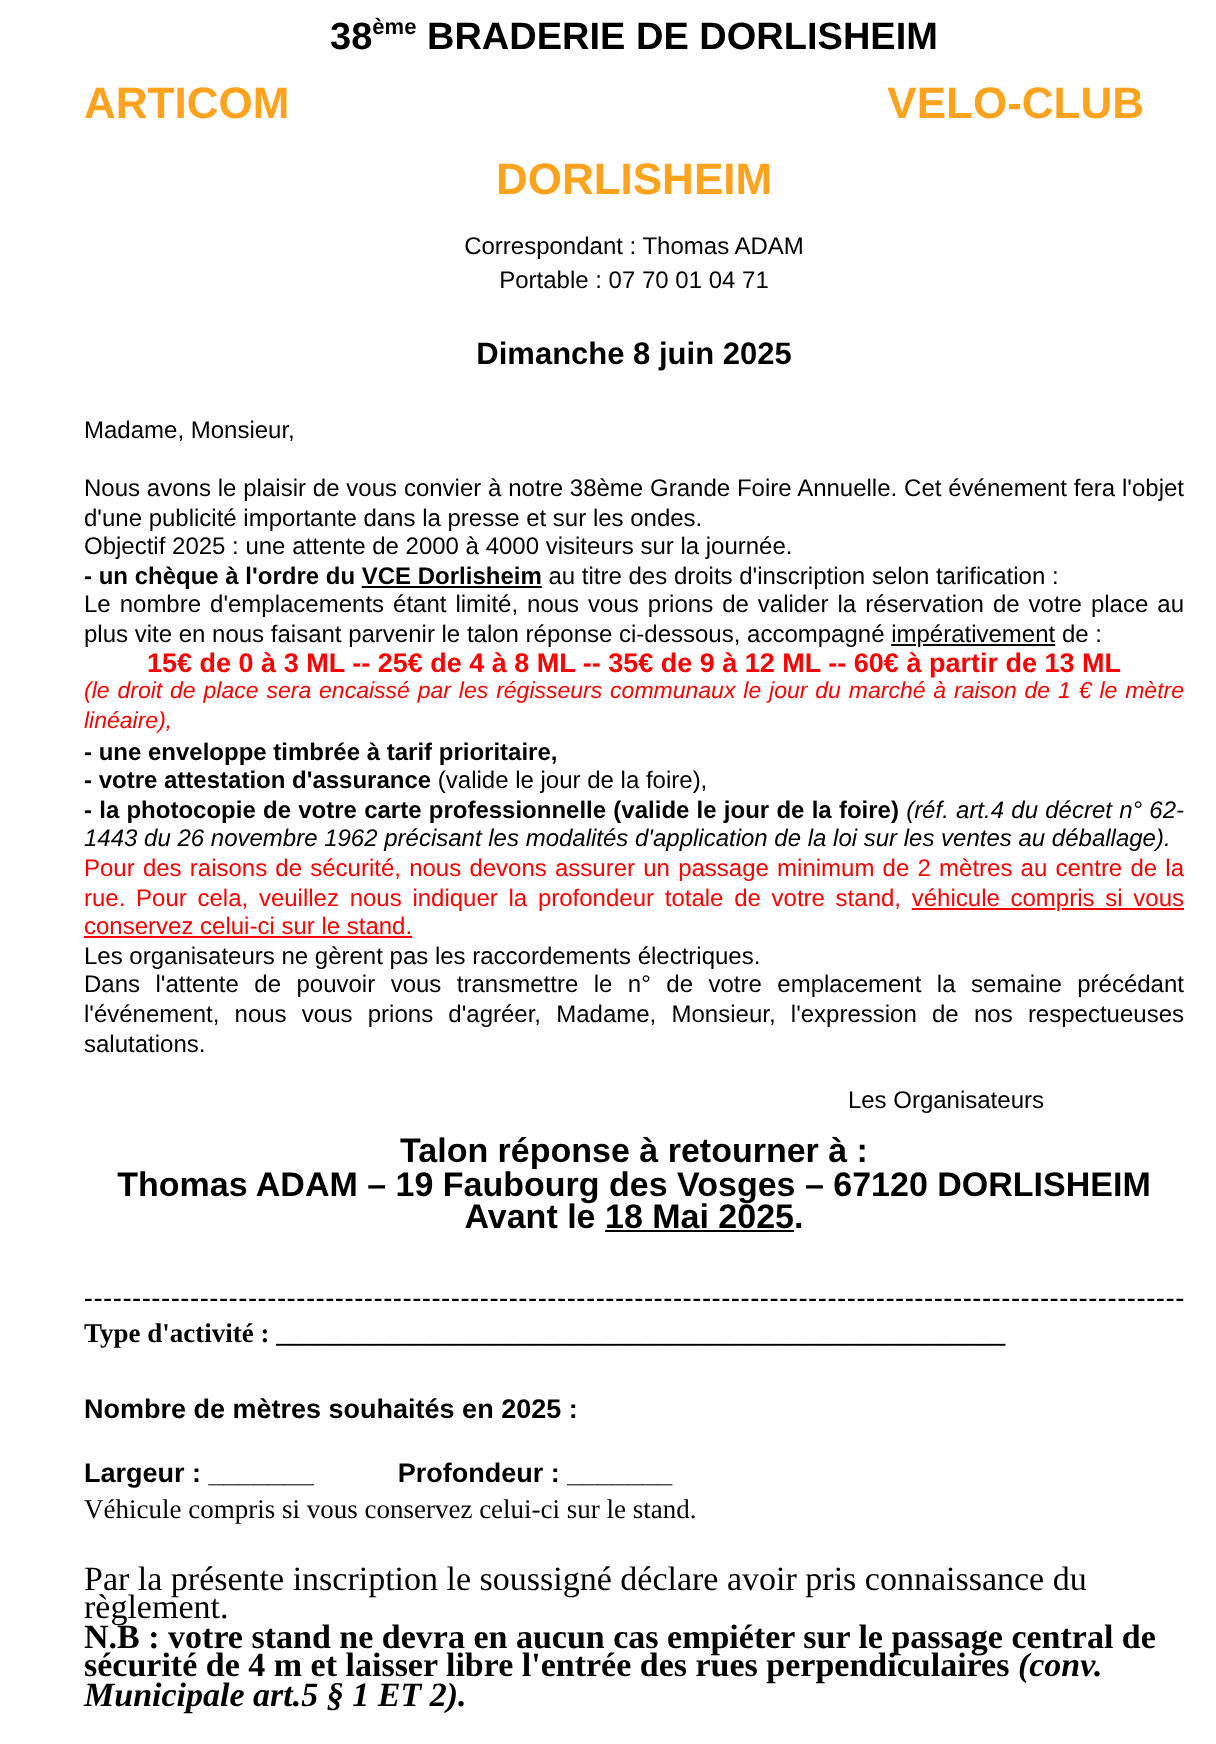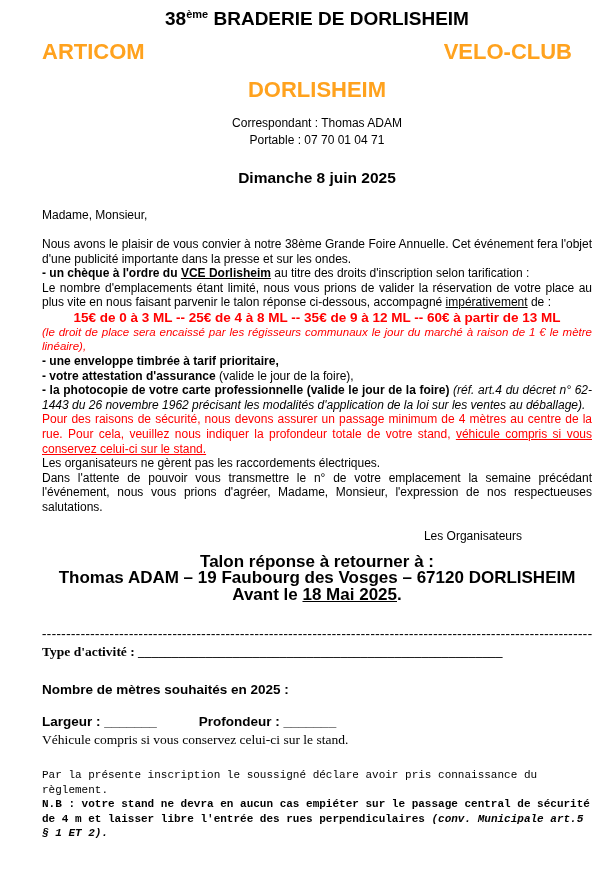--- a/index.html
+++ b/index.html
@@ -31,21 +31,21 @@
   
   .return-block{text-align:center;font-size:17px;font-weight:bold;line-height:16.5px;margin-top:11px;}
 
   
   .separator{margin-top:23px;font-family:"Liberation Serif",serif;font-weight:bold;font-size:13px;white-space:nowrap;overflow:hidden;width:100%;letter-spacing:0.5px;}
   .type-row{font-family:"Liberation Serif",serif;font-size:13.5px;font-weight:bold;margin-top:2px;white-space:nowrap;overflow:hidden;}
   .meters-heading{font-size:13.5px;font-weight:bold;margin-top:22px;}
   .dims-row{font-size:13.5px;font-weight:bold;margin-top:17px;}
   .dims-row .gap{display:inline-block;width:42px;}
   .vehicle-note{font-family:"Liberation Serif",serif;font-size:13.5px;margin-top:3px;}
-  .rules{margin-top:20px;font-family:Liberation Mono, monospace;font-size:11px;line-height:14.5px;}
+  .rules{margin-top:20px;font-family:Liberation Serif, serif;font-size:17px;line-height:14.5px;}
   .rules .nb{font-weight:bold;}
 
   :root{--orange:#FFA21E;--red:#FF0000;--link:#3B7CC9;}
 </style>
 </head>
 <body>
 
 <div class="page">
 
   <div class="doc-title">
@@ -61,28 +61,29 @@
   <div class="contact">
     <div>Correspondant : Thomas ADAM</div>
     <div>Portable : 07 70 01 04 71</div>
   </div>
 
   <div class="event-date">Dimanche 8 juin 2025</div>
 
   <div class="letter">
     <p class="salutation">Madame, Monsieur,</p>
     <p>Nous avons le plaisir de vous convier à notre 38ème Grande Foire Annuelle. Cet événement fera l'objet d'une publicité importante dans la presse et sur les ondes.</p>
+    <p>Objectif 2025 : une attente de 2000 à 4000 visiteurs sur la journée.</p>
     <p><span class="b">- un chèque à l'ordre du </span><span class="b u">VCE Dorlisheim</span><span> au titre des droits d'inscription selon tarification :</span></p>
     <p><span>Le nombre d'emplacements étant limité, nous vous prions de valider la réservation de votre place au plus vite en nous faisant parvenir le talon réponse ci-dessous, accompagné </span><span class="u">impérativement</span><span> de :</span></p>
     <p class="tarif">15€ de 0 à 3 ML -- 25€ de 4 à 8 ML -- 35€ de 9 à 12 ML -- 60€ à partir de 13 ML</p>
     <p class="tarif-note">(le droit de place sera encaissé par les régisseurs communaux le jour du marché à raison de 1 €  le mètre linéaire),</p>
     <p class="b">- une enveloppe timbrée à tarif prioritaire,</p>
     <p><span class="b">- votre attestation d'assurance</span><span> (valide le jour de la foire),</span></p>
     <p><span class="b">- la photocopie de votre carte professionnelle (valide le jour de la foire)</span><span class="i"> (réf. art.4 du décret n° 62-1443 du 26 novembre 1962 précisant les modalités d'application de la loi sur les ventes au déballage).</span></p>
-    <p class="red"><span>Pour des raisons de sécurité, nous devons assurer un passage minimum de 4 mètres au centre de la rue. Pour cela, veuillez nous indiquer la profondeur totale de votre stand, </span><span class="u">véhicule compris si vous conservez celui-ci sur le stand.</span></p>
+    <p class="red"><span>Pour des raisons de sécurité, nous devons assurer un passage minimum de 2 mètres au centre de la rue. Pour cela, veuillez nous indiquer la profondeur totale de votre stand, </span><span class="u">véhicule compris si vous conservez celui-ci sur le stand.</span></p>
     <p>Les organisateurs ne gèrent pas les raccordements électriques.</p>
     <p>Dans l'attente de pouvoir vous transmettre le n° de votre emplacement la semaine précédant l'événement, nous vous prions d'agréer, Madame, Monsieur, l'expression de nos respectueuses salutations.</p>
   </div>
 
   <div class="sign-row">Les Organisateurs</div>
 
   <div class="return-block">
     <div>Talon réponse à retourner à :</div>
     <div>Thomas ADAM – 19 Faubourg des Vosges – 67120 DORLISHEIM</div>
     <div><span>Avant le </span><span class="u">18 Mai 2025</span><span>.</span></div>

